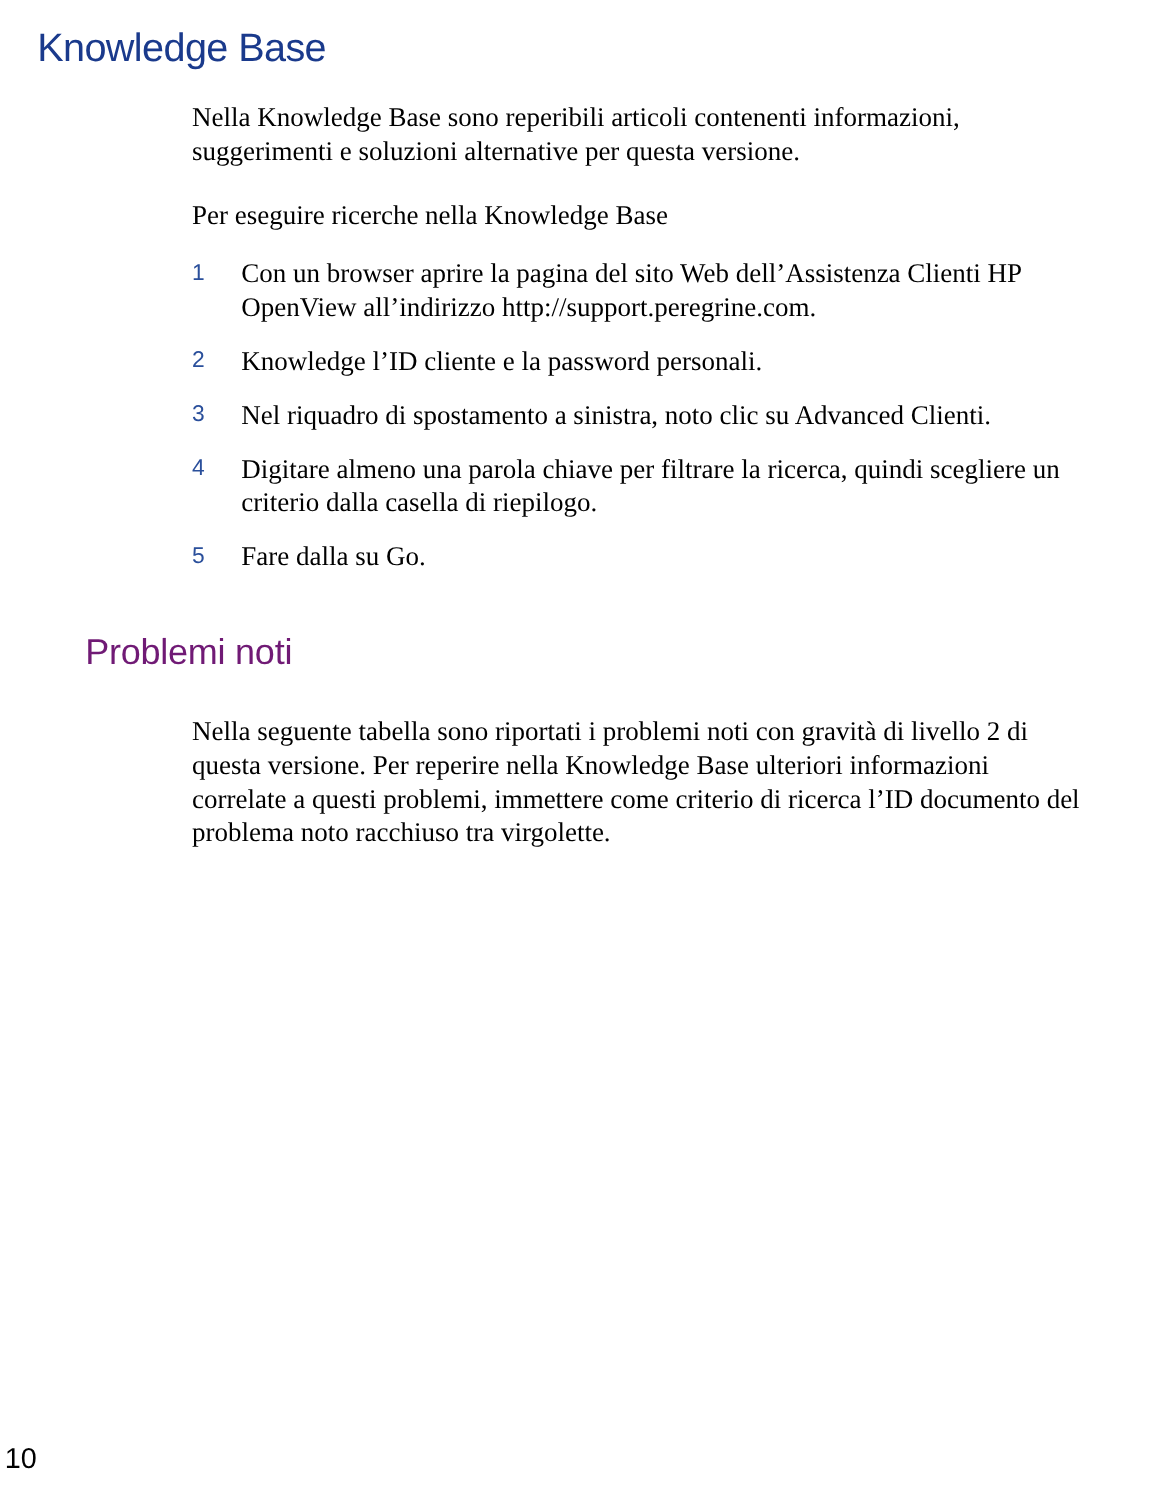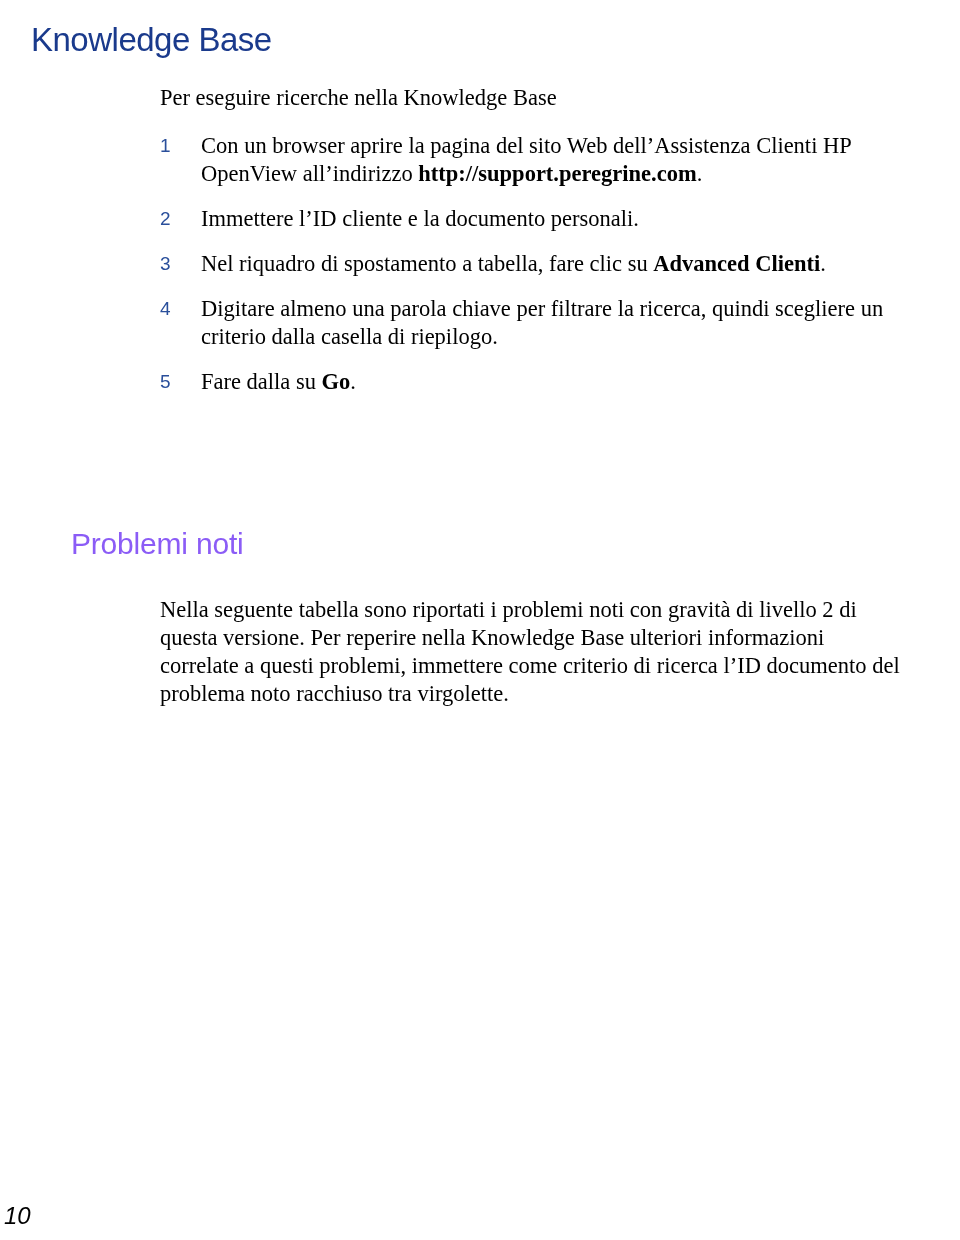--- a/index.html
+++ b/index.html
@@ -77,84 +77,84 @@
     font-family: "Liberation Sans", "DejaVu Sans", sans-serif;
     font-size: 19px;
     font-weight: 400;
     color: #2a4f9b;
     line-height: 28px;
   }
   .step-text {
     display: block;
   }
   .b {
-    font-weight: bold;
+    font-weight: normal;
   }
 
   
   .section-heading {
     position: absolute;
     left: 71px;
     top: 504px;
     font-family: "Liberation Sans", "DejaVu Sans", sans-serif;
     font-size: 30px;
     font-weight: 400;
     letter-spacing: -0.2px;
-    color: #8b5cf6;
+    color: #701a75;
     line-height: 1.0;
     white-space: nowrap;
     text-align: right;
   }
 
   
   .section-body {
     position: absolute;
     left: 160px;
     top: 596px;
     width: 740px;
   }
 
   
   .page-number {
     position: absolute;
     left: 4px;
     bottom: 12px;
     font-family: "Liberation Sans", "DejaVu Sans", sans-serif;
-    font-style: italic;
     font-size: 24px;
     font-weight: 400;
     color: #000000;
     line-height: 1.0;
   }
 </style>
 </head>
 <body>
 
 <h1 class="page-title">Knowledge Base</h1>
 
 <div class="content">
 
+  <p class="para intro">Nella Knowledge Base sono reperibili articoli contenenti informazioni, suggerimenti e soluzioni alternative per questa versione.</p>
 
   <p class="para lead">Per eseguire ricerche nella Knowledge Base</p>
 
   <ol class="steps">
 
     <li class="step">
       <span class="step-num">1</span>
       <span class="step-text"><span>Con un browser aprire la pagina del sito Web dell’Assistenza Clienti HP OpenView all’indirizzo </span><span class="b">http://support.peregrine.com</span><span>.</span></span>
     </li>
 
     <li class="step">
       <span class="step-num">2</span>
-      <span class="step-text"><span>Immettere l’ID cliente e la documento personali.</span><span class="b"></span><span></span></span>
+      <span class="step-text"><span>Knowledge l’ID cliente e la password personali.</span><span class="b"></span><span></span></span>
     </li>
 
     <li class="step">
       <span class="step-num">3</span>
-      <span class="step-text"><span>Nel riquadro di spostamento a tabella, fare clic su </span><span class="b">Advanced Clienti</span><span>.</span></span>
+      <span class="step-text"><span>Nel riquadro di spostamento a sinistra, noto clic su </span><span class="b">Advanced Clienti</span><span>.</span></span>
     </li>
 
     <li class="step">
       <span class="step-num">4</span>
       <span class="step-text"><span>Digitare almeno una parola chiave per filtrare la ricerca, quindi scegliere un criterio dalla casella di riepilogo.</span><span class="b"></span><span></span></span>
     </li>
 
     <li class="step">
       <span class="step-num">5</span>
       <span class="step-text"><span>Fare dalla su </span><span class="b">Go</span><span>.</span></span>

